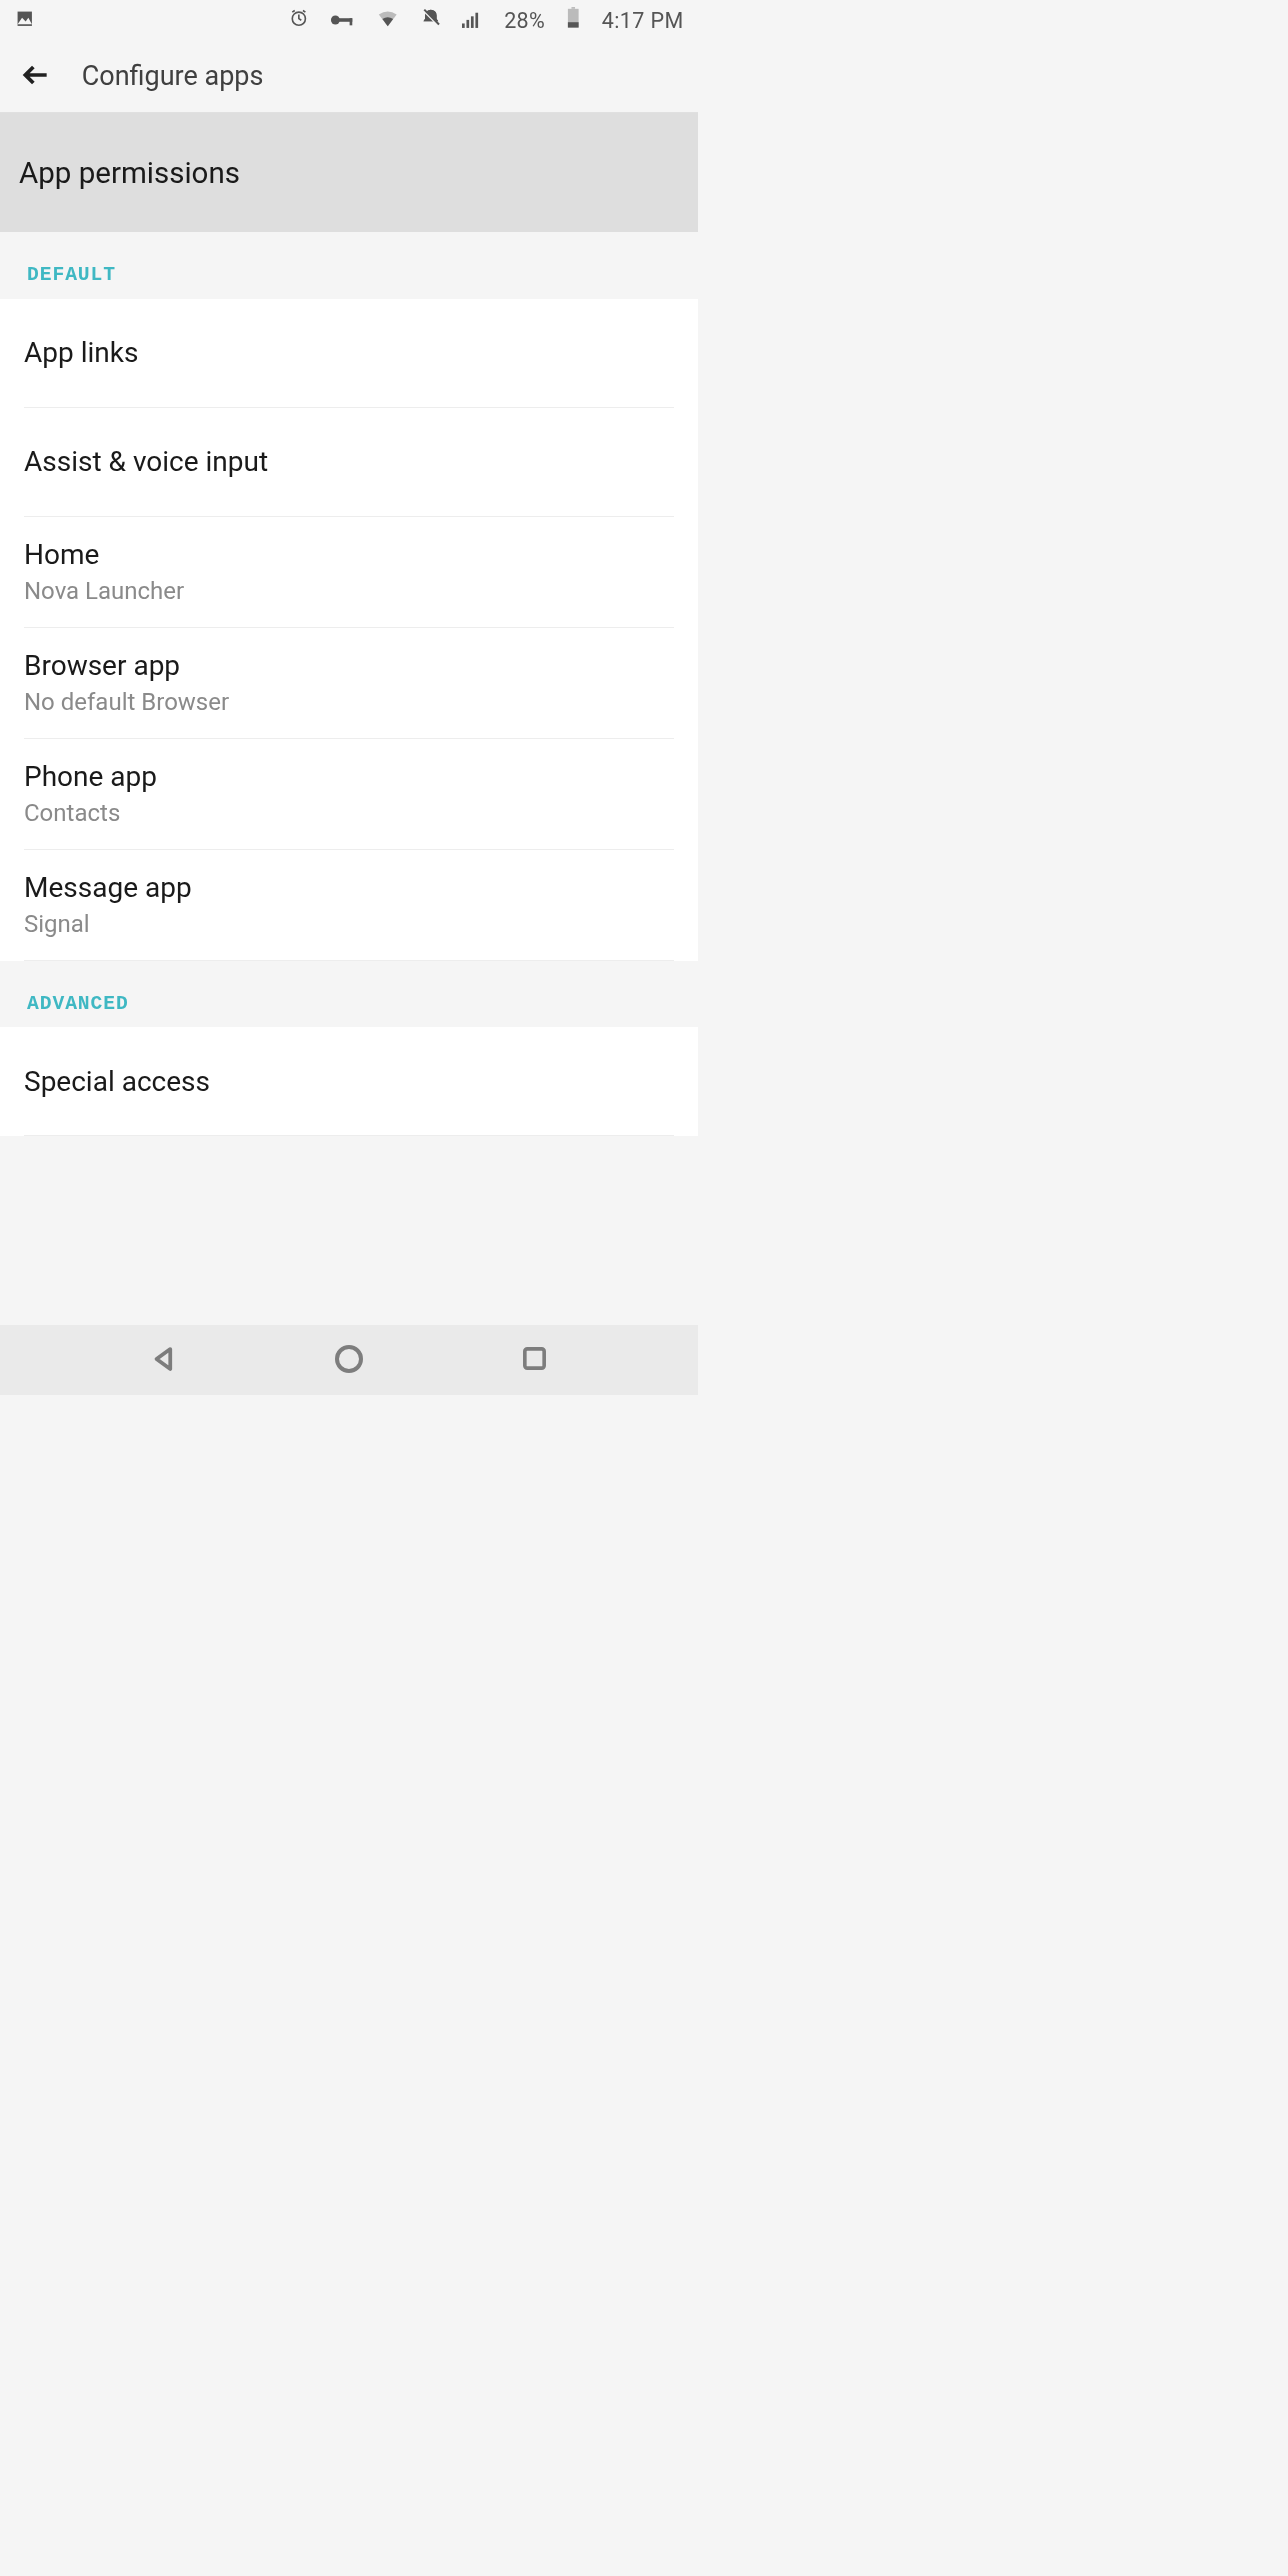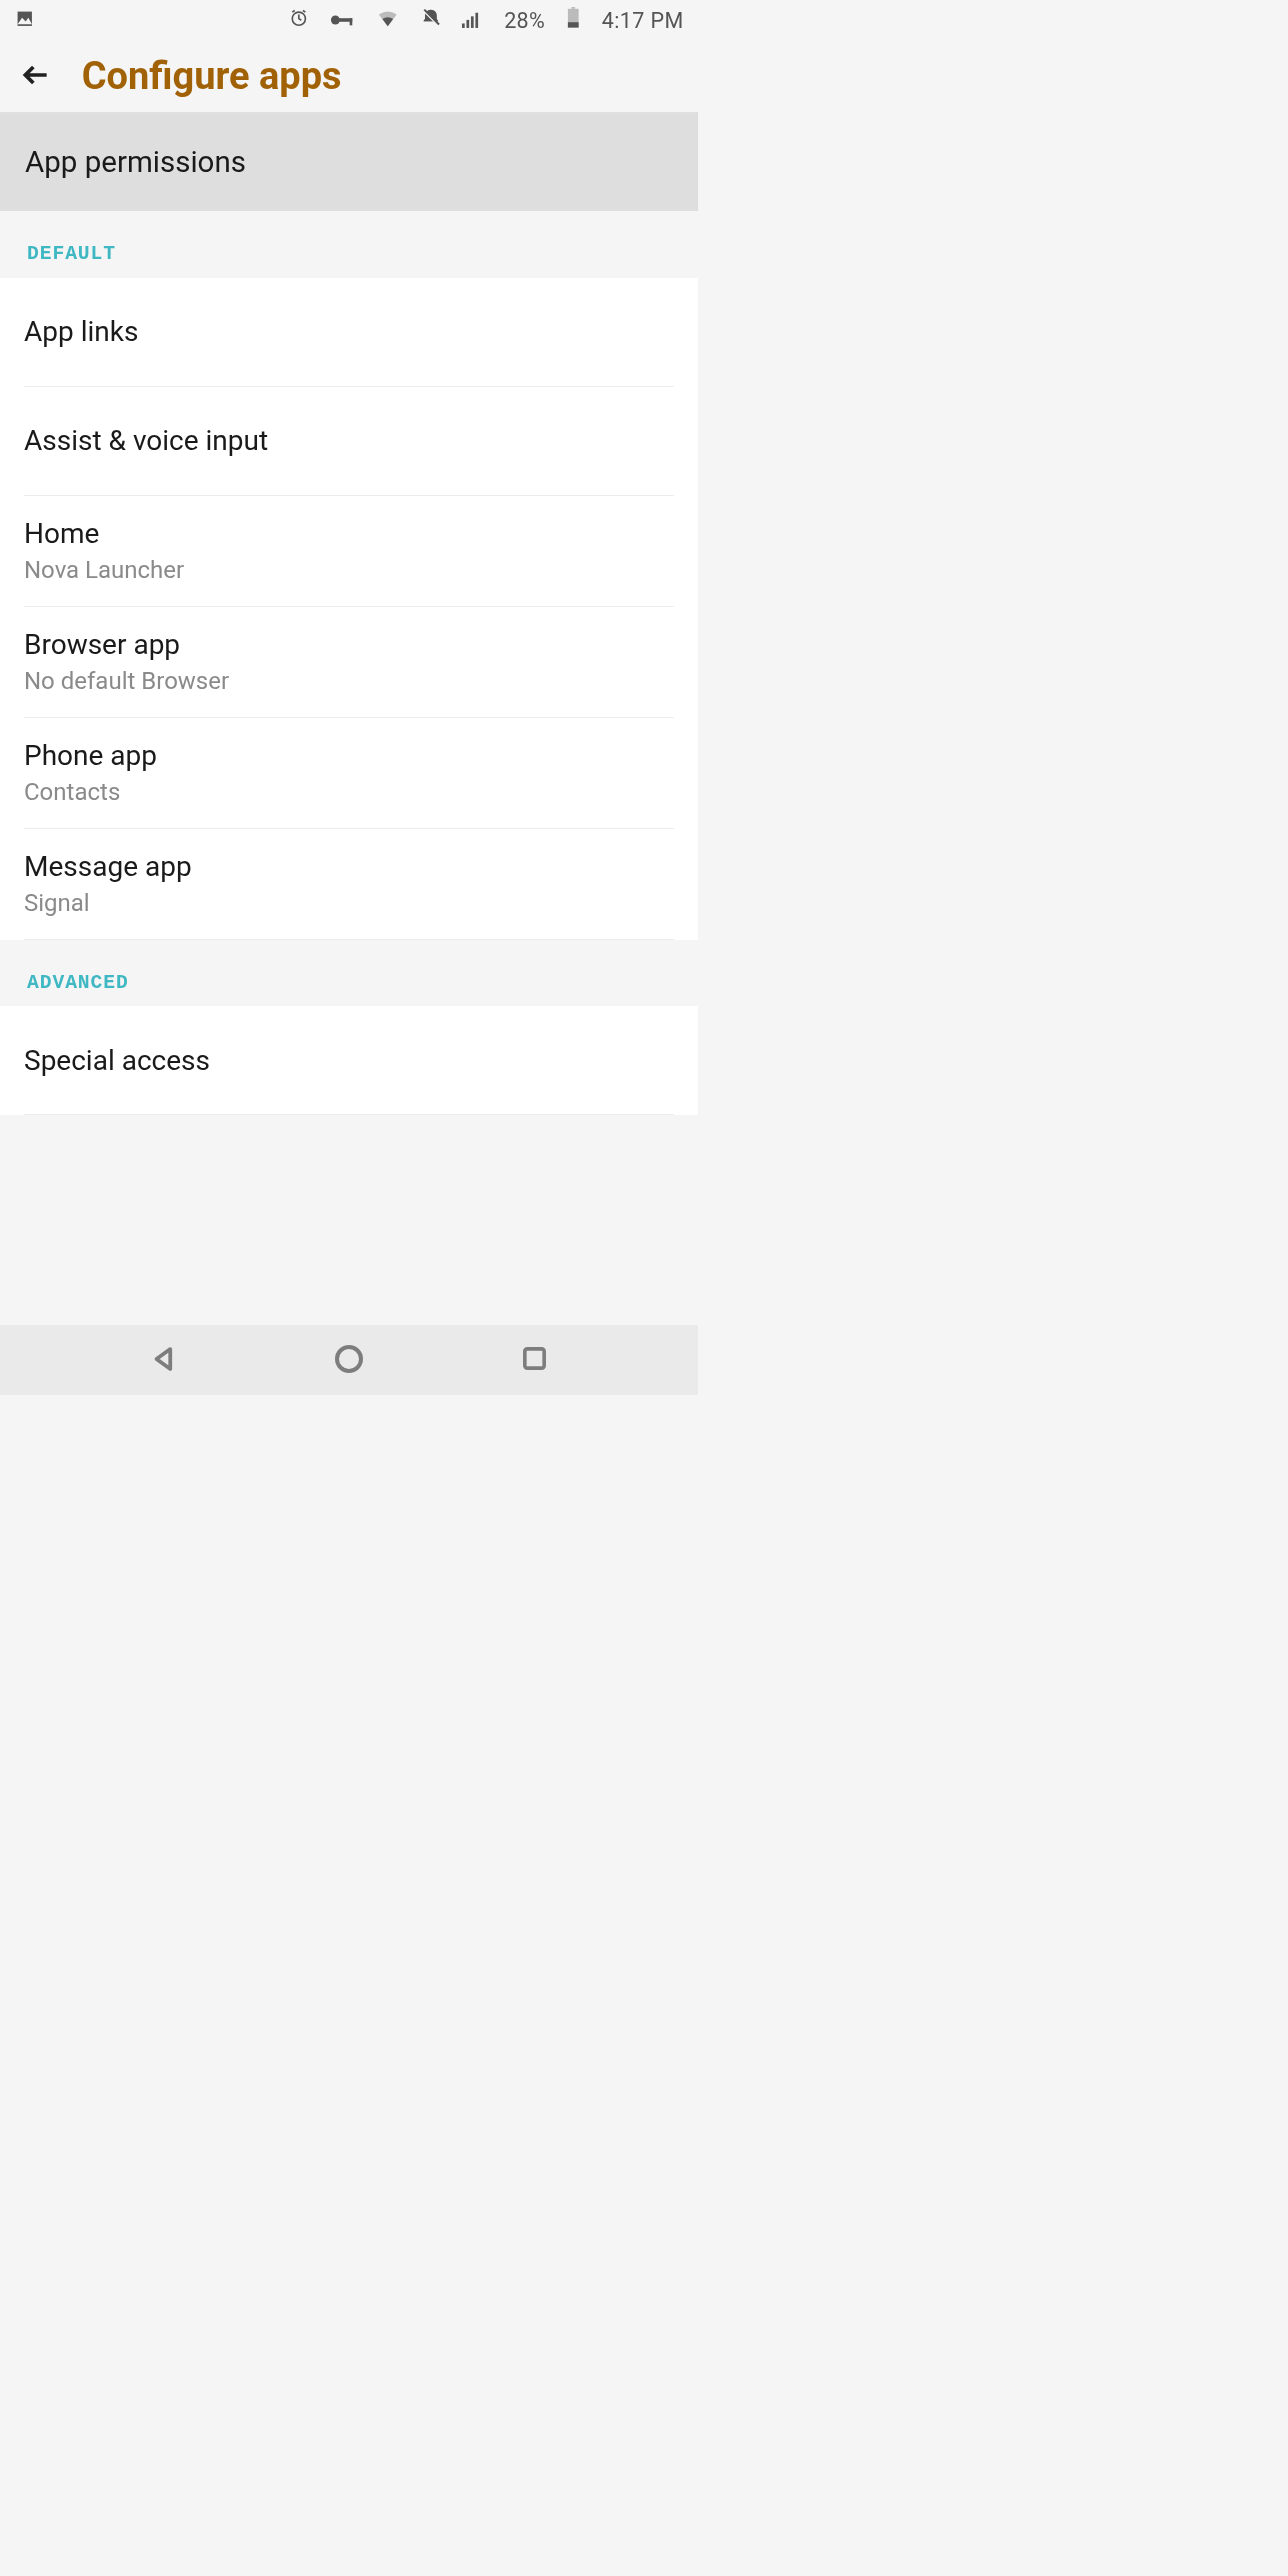--- a/index.html
+++ b/index.html
@@ -51,30 +51,30 @@
       padding: 0 19.7px;
       gap: 30px;
       border-bottom: 0.9px solid #e0e0e0;
     }
     .back-arrow svg {
       stroke: #212121;
       stroke-width: 2.8;
       fill: none;
     }
     .app-title {
-      font-size: 38px;
-      font-weight: 700;
-      color: #a16207;
+      font-size: 27px;
+      font-weight: 400;
+      color: #404040;
     }
     .permissions-section {
       background: #dedede;
-      height: 98px;
-      display: flex;
-      align-items: center;
-      padding: 0 25px;
+      height: 119px;
+      display: flex;
+      align-items: center;
+      padding: 0 19px;
     }
     .permissions-title {
       font-size: 29.5px;
       color: #1a1a1a;
       font-weight: 400;
     }
     .section-header {
       background: #f5f5f5;
       padding: 32px 27px 12.5px 27px;
       font-family: Liberation Mono, monospace;

